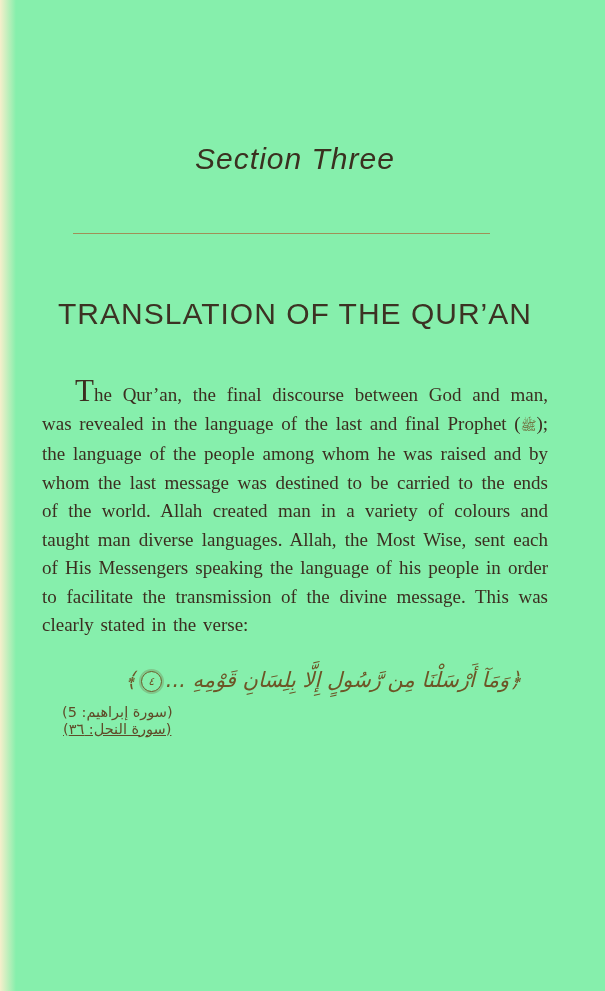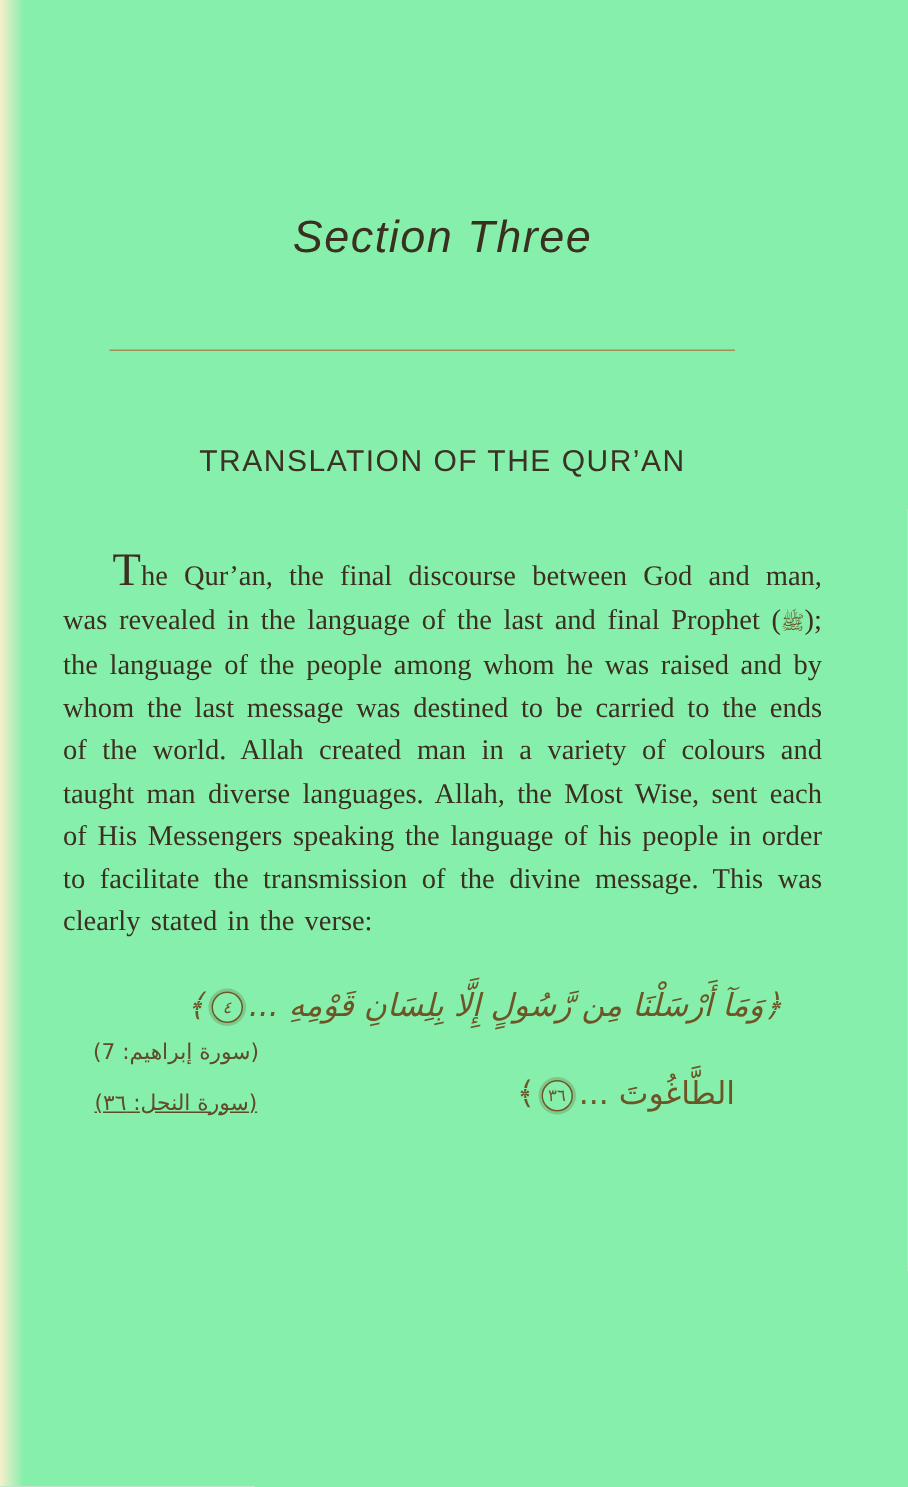--- a/index.html
+++ b/index.html
@@ -29,21 +29,21 @@
     color:#3a3020;
   }
   .rule {
     height:1px; width:417px;
     margin:57px 0 0 31px;
     background:#a08f58;
   }
   .page-title {
     margin-top:63px;
     font-family:"Liberation Sans", sans-serif;
-    font-size:20px;
+    font-size:30px;
     letter-spacing:1px;
     text-align:center;
     color:#3c3223;
     white-space:nowrap;
   }
 
   .body-text {
     font-family:"Liberation Serif", serif;
     font-size:19px;
     line-height:28.5px;
@@ -124,27 +124,24 @@
 
     <p class="body-text p1">
       <span class="drop-cap">T</span><span>he Qur’an, the final discourse between God and man, was revealed in the language of the last and final Prophet (</span><span class="honorific">ﷺ</span><span>); the language of the people among whom he was raised and by whom the last message was destined to be carried to the ends of the world. Allah created man in a variety of colours and taught man diverse languages. Allah, the Most Wise, sent each of His Messengers speaking the language of his people in order to facilitate the transmission of the divine message. This was clearly stated in the verse:</span>
     </p>
 
     <div class="arabic verse1" dir="rtl">
       <span>﴿وَمَآ أَرْسَلْنَا مِن رَّسُولٍ إِلَّا بِلِسَانِ قَوْمِهِ ...</span><span class="ayah-marker">٤</span><span>﴾</span>
     </div>
 
     <div class="citation-row">
-      <span class="arabic citation" dir="rtl">(سورة إبراهيم: 7)</span>
+      <span class="arabic citation" dir="rtl">(سورة إبراهيم: 5)</span>
     </div>
 
 
 
 
     <div class="verse2-row">
       <span class="arabic citation" dir="rtl">(سورة النحل: ٣٦)</span>
-      <span class="arabic verse2-tail" dir="rtl">
-        <span>الطَّاغُوتَ ...</span><span class="ayah-marker">٣٦</span><span>﴾</span>
-      </span>
     </div>
 
   </div>
 </div>
 
 </body></html>

